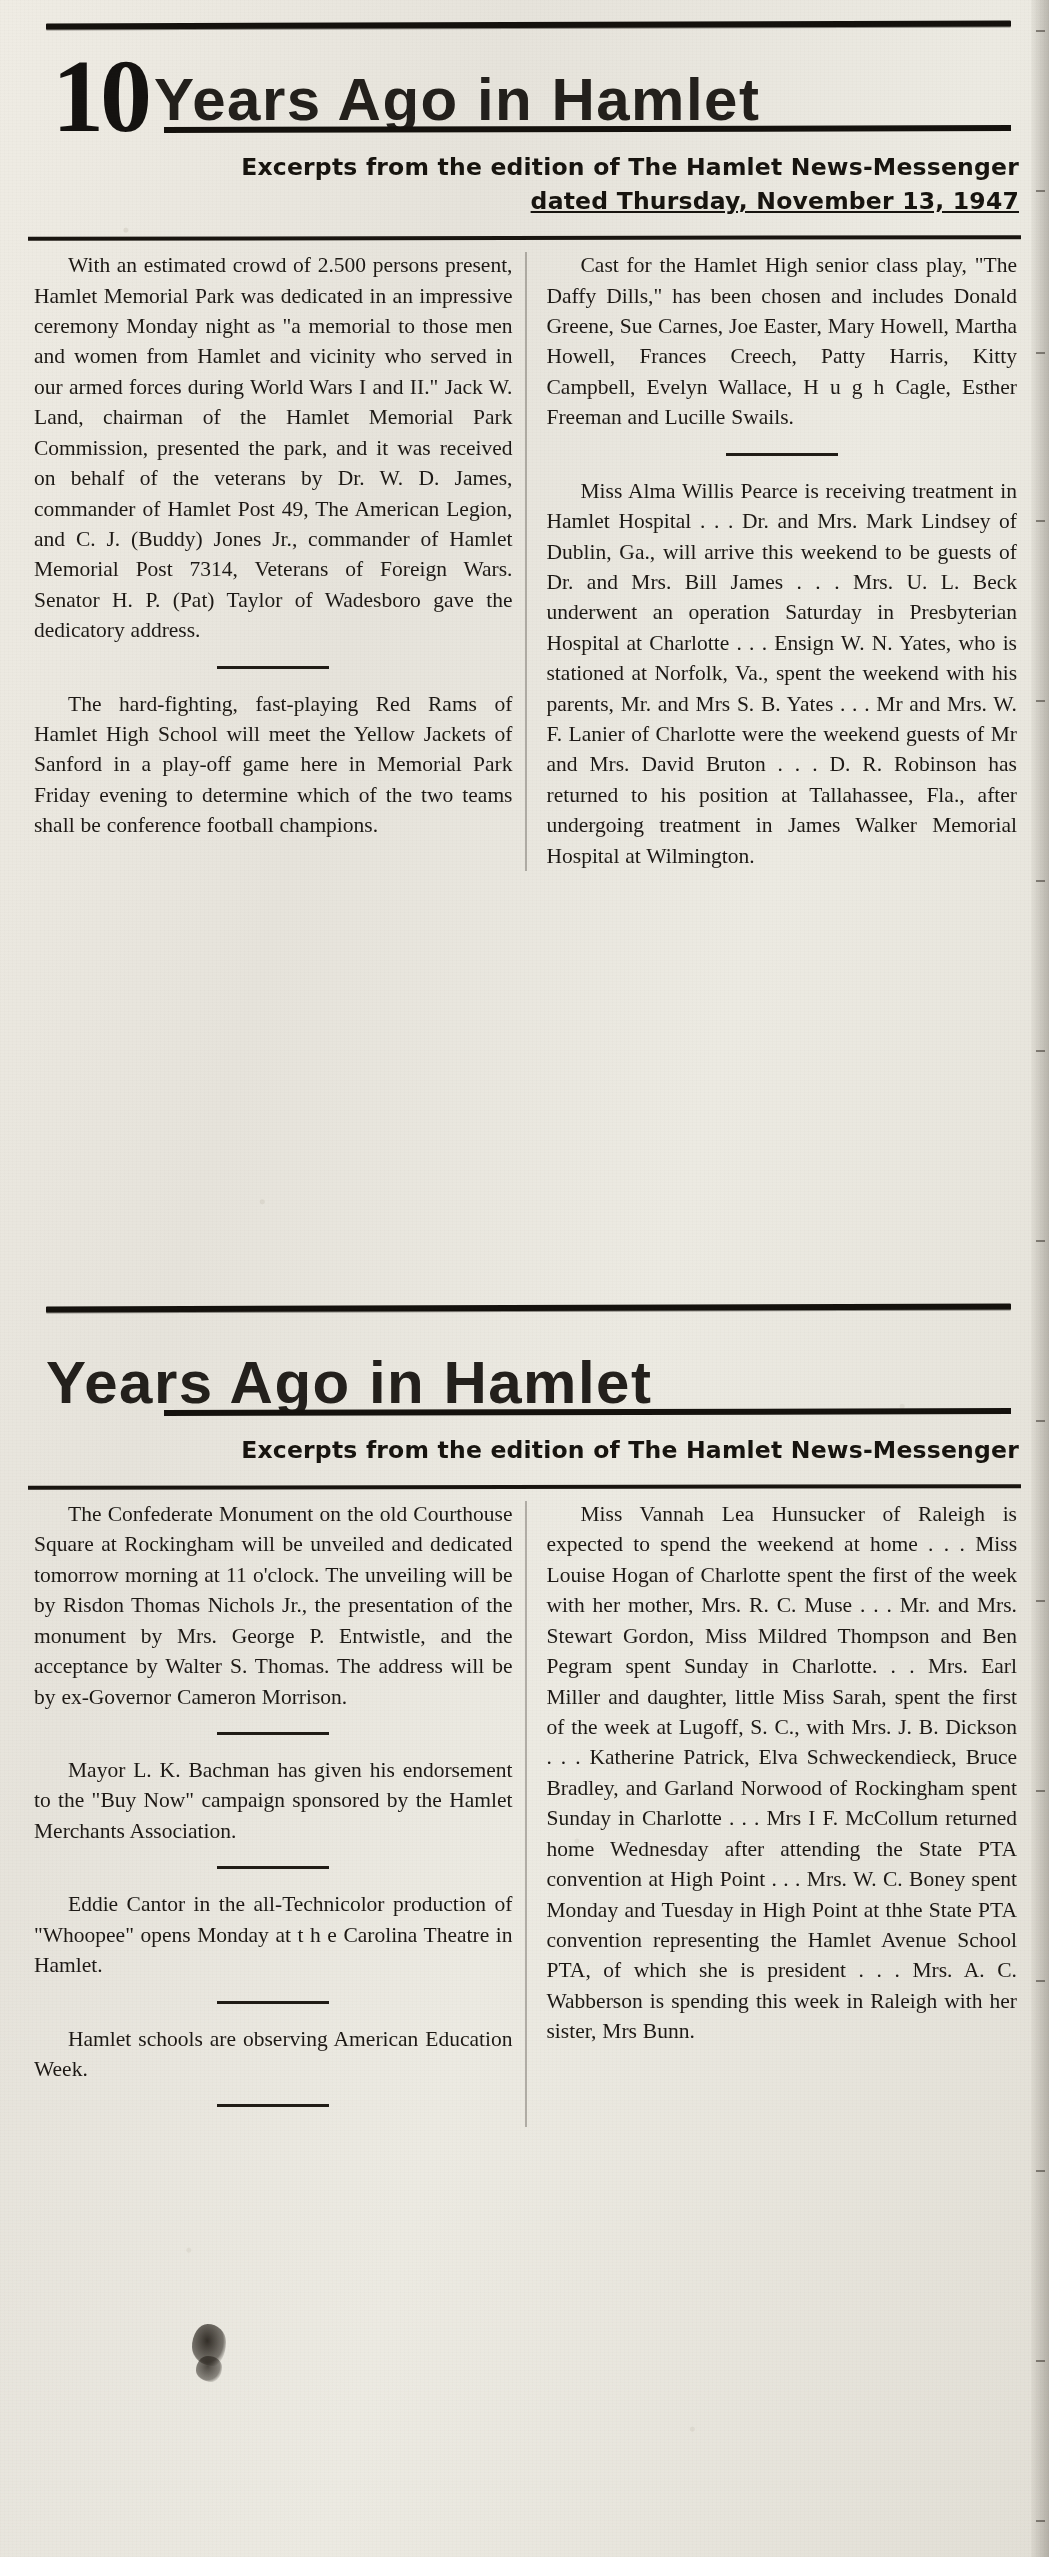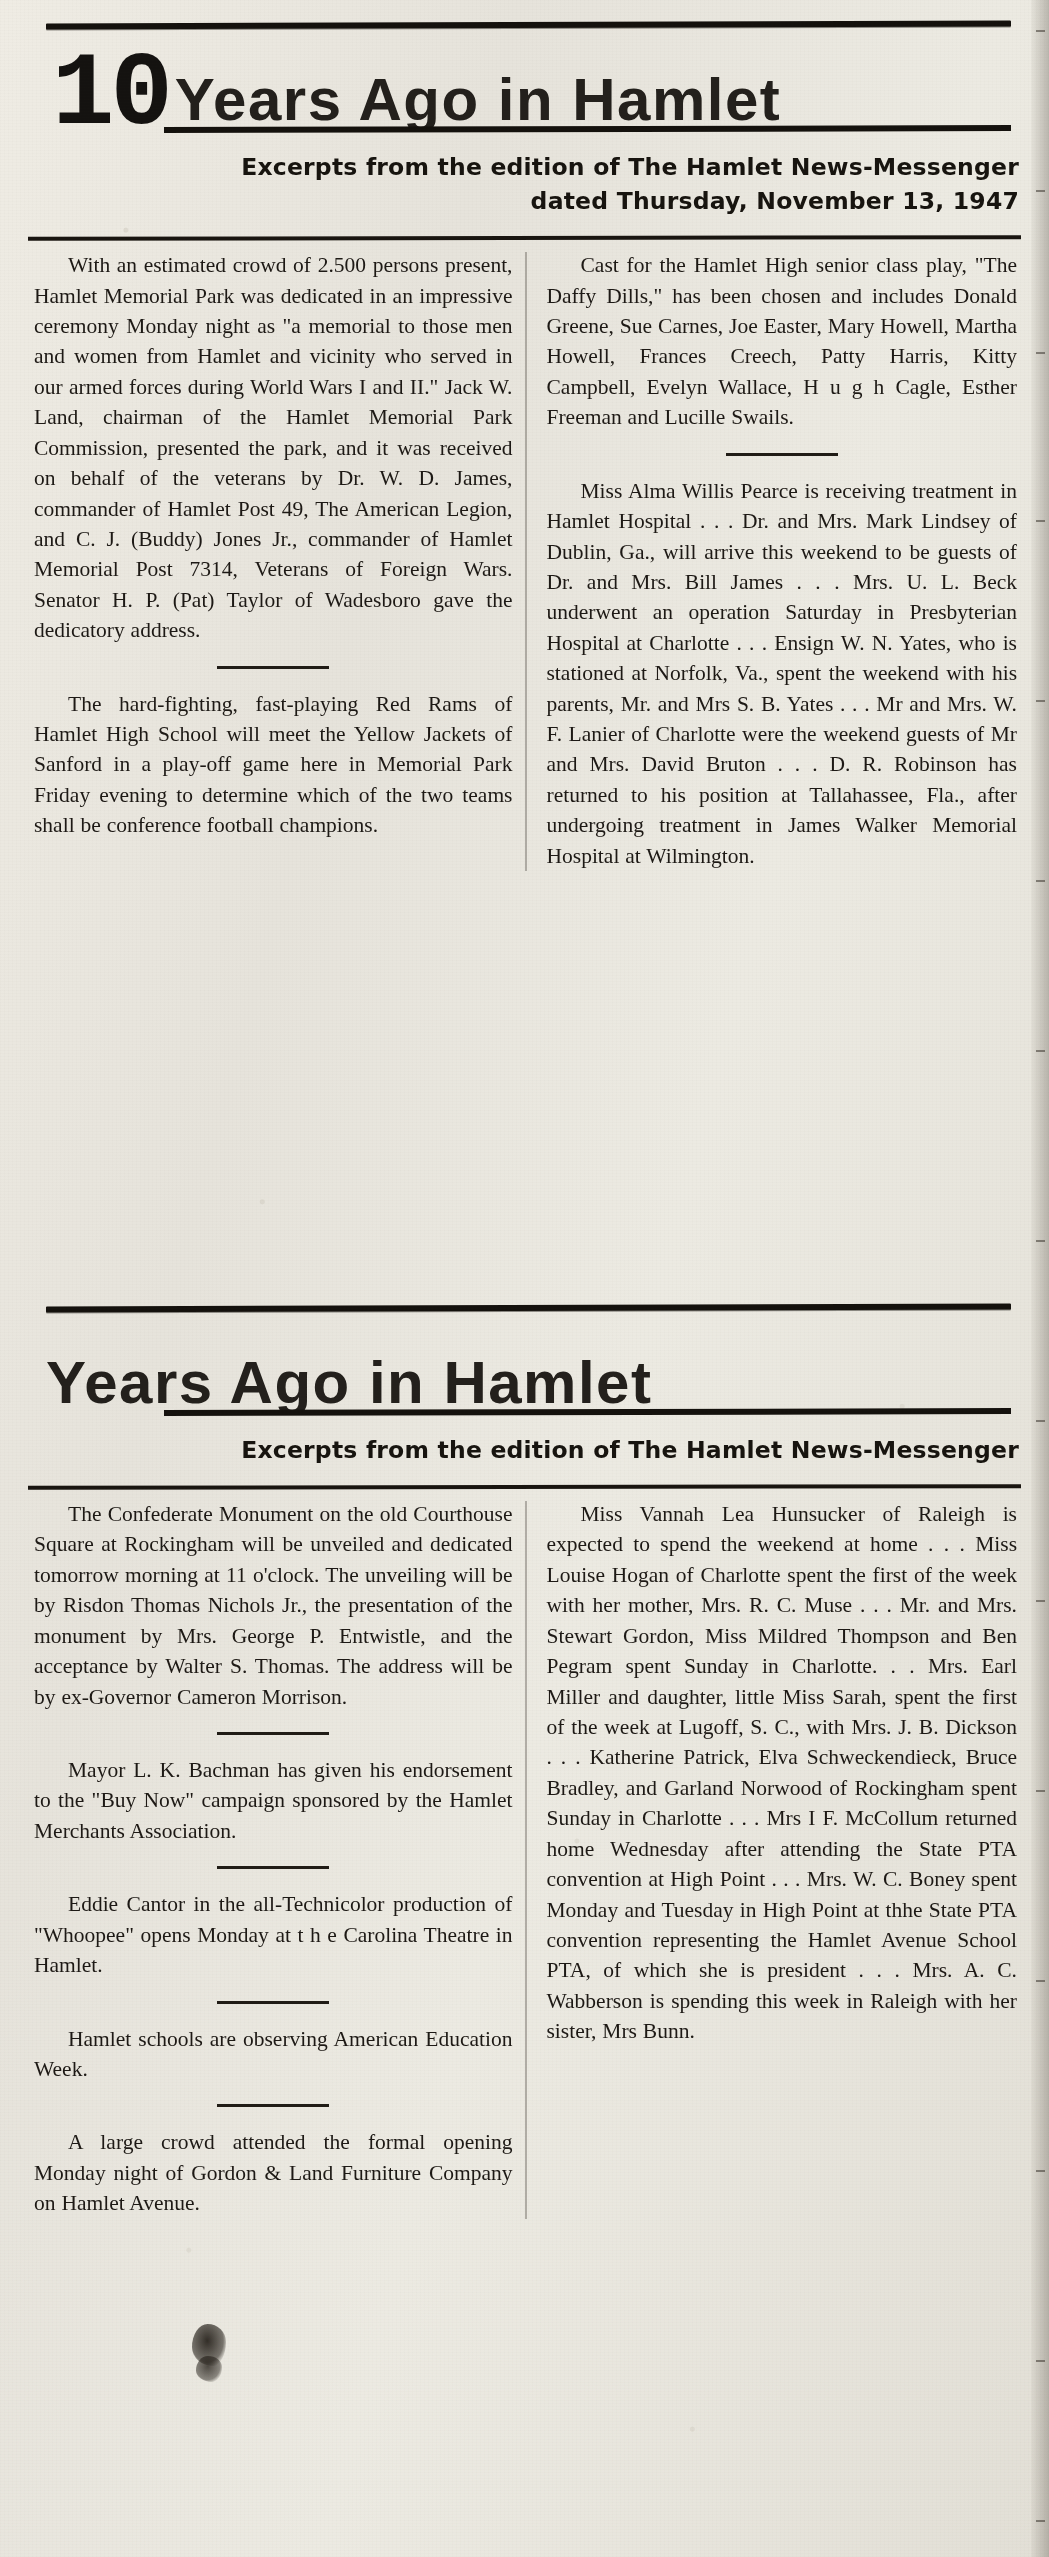--- a/index.html
+++ b/index.html
@@ -69,21 +69,21 @@
     transform: rotate(-0.18deg);
     box-shadow: 0 1px 0 rgba(20,17,13,.45);
   }
   .masthead-row {
     position: relative;
     display: flex;
     align-items: flex-end;
     height: 108px;
   }
   .big-num {
-    font-family: Liberation Mono, monospace;
+    font-family: Liberation Serif, serif;
     font-weight: 700;
     font-size: 104px;
     line-height: .92;
     letter-spacing: -4px;
     color: #141210;
     margin-left: 6px;
     padding-right: 6px;
     transform: translateY(8px);
   }
   .mast-title {
@@ -110,21 +110,21 @@
   .subhead {
     margin: 14px 30px 0 30px;
     text-align: right;
     font-family: "DejaVu Sans", sans-serif;
     font-weight: 700;
     font-size: 23.5px;
     line-height: 1.45;
     letter-spacing: .2px;
     color: #17140f;
   }
-  .subhead .line2 { display: block; }
+  .subhead .line2 { display: block; text-decoration: underline; }
 
   .cols-rule {
     margin: 18px 28px 0 28px;
     height: 4px;
     background: #191510;
     transform: rotate(-0.1deg);
   }
 
   .columns {
     position: relative;
@@ -254,21 +254,20 @@
 
       <div class="col left">
         <p class="story">The Confederate Monument on the old Courthouse Square at Rockingham will be unveiled and dedicated tomorrow morning at 11 o'clock. The unveiling will be by Risdon Thomas Nichols Jr., the presentation of the monument by Mrs. George P. Entwistle, and the acceptance by Walter S. Thomas. The address will be by ex-Governor Cameron Morrison.</p>
         <div class="dingbat"></div>
         <p class="story">Mayor L. K. Bachman has given his endorsement to the "Buy Now" campaign sponsored by the Hamlet Merchants Association.</p>
         <div class="dingbat"></div>
         <p class="story">Eddie Cantor in the all-Technicolor production of "Whoopee" opens Monday at t h e Carolina Theatre in Hamlet.</p>
         <div class="dingbat"></div>
         <p class="story">Hamlet schools are observing American Education Week.</p>
         <div class="dingbat"></div>
-        <p class="story">A large crowd attended the formal opening Monday night of Gordon &amp; Land Furniture Company on Hamlet Avenue.</p>
       </div>
 
       <div class="col right">
         <p class="story">Miss Vannah Lea Hunsucker of Raleigh is expected to spend the weekend at home . . . Miss Louise Hogan of Charlotte spent the first of the week with her mother, Mrs. R. C. Muse . . . Mr. and Mrs. Stewart Gordon, Miss Mildred Thompson and Ben Pegram spent Sunday in Charlotte. . . Mrs. Earl Miller and daughter, little Miss Sarah, spent the first of the week at Lugoff, S. C., with Mrs. J. B. Dickson . . . Katherine Patrick, Elva Schweckendieck, Bruce Bradley, and Garland Norwood of Rockingham spent Sunday in Charlotte . . . Mrs I F. McCollum returned home Wednesday after attending the State PTA convention at High Point . . . Mrs. W. C. Boney spent Monday and Tuesday in High Point at thhe State PTA convention representing the Hamlet Avenue School PTA, of which she is president . . . Mrs. A. C. Wabberson is spending this week in Raleigh with her sister, Mrs Bunn.</p>
       </div>
     </div>
   </div>
 
   <div class="smudge" style="left:192px; top:2324px;"></div>
   <div class="smudge" style="left:196px; top:2356px; width:26px; height:26px; opacity:.85;"></div>

